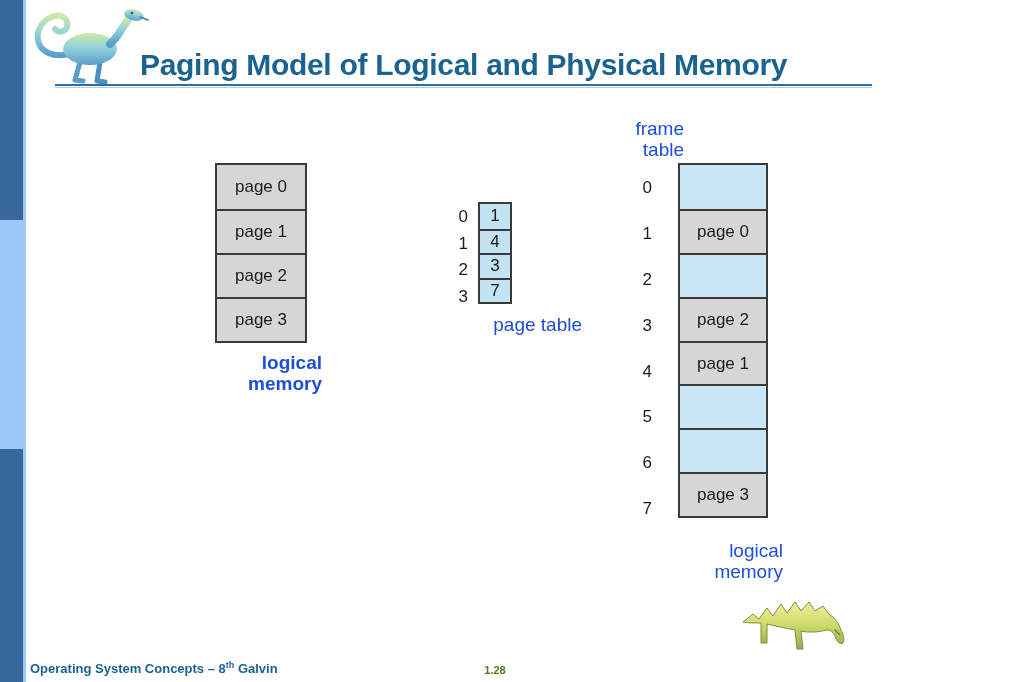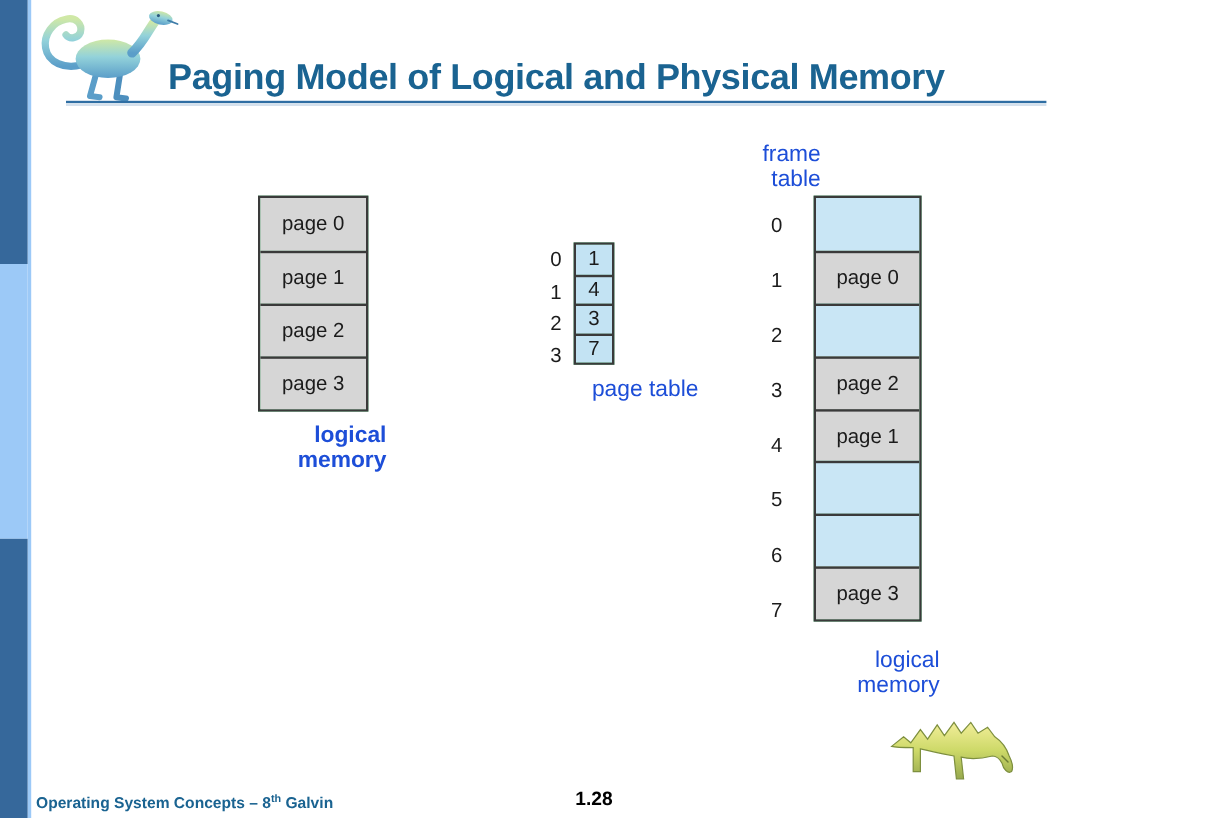--- a/index.html
+++ b/index.html
@@ -69,21 +69,21 @@
   .phys-caption { left:663px; top:540px; width:120px; }
 
   
   .footer-left {
     position:absolute; left:30px; bottom:6px; font-size:13px; font-weight:bold; color:#1a6391;
     white-space:nowrap;
   }
   .footer-left sup, .footer-center sup { font-size:9px;text-align:right; }
   .footer-center {
     position:absolute; left:445px; bottom:6px; width:100px; text-align:center;
-    font-size:16px; font-weight:bold; color:#000000;
+    font-size:11px; font-weight:bold; color:#4d7c0f;
   }
   .footer-right {
     position:absolute; right:12px; bottom:6px; font-size:13px; font-weight:bold; color:#1a6391;
     white-space:nowrap;
   }
   .dino-bottom { position:absolute; right:8px; bottom:24px; width:125px; height:80px; }
 </style>
 </head>
 <body>
 

